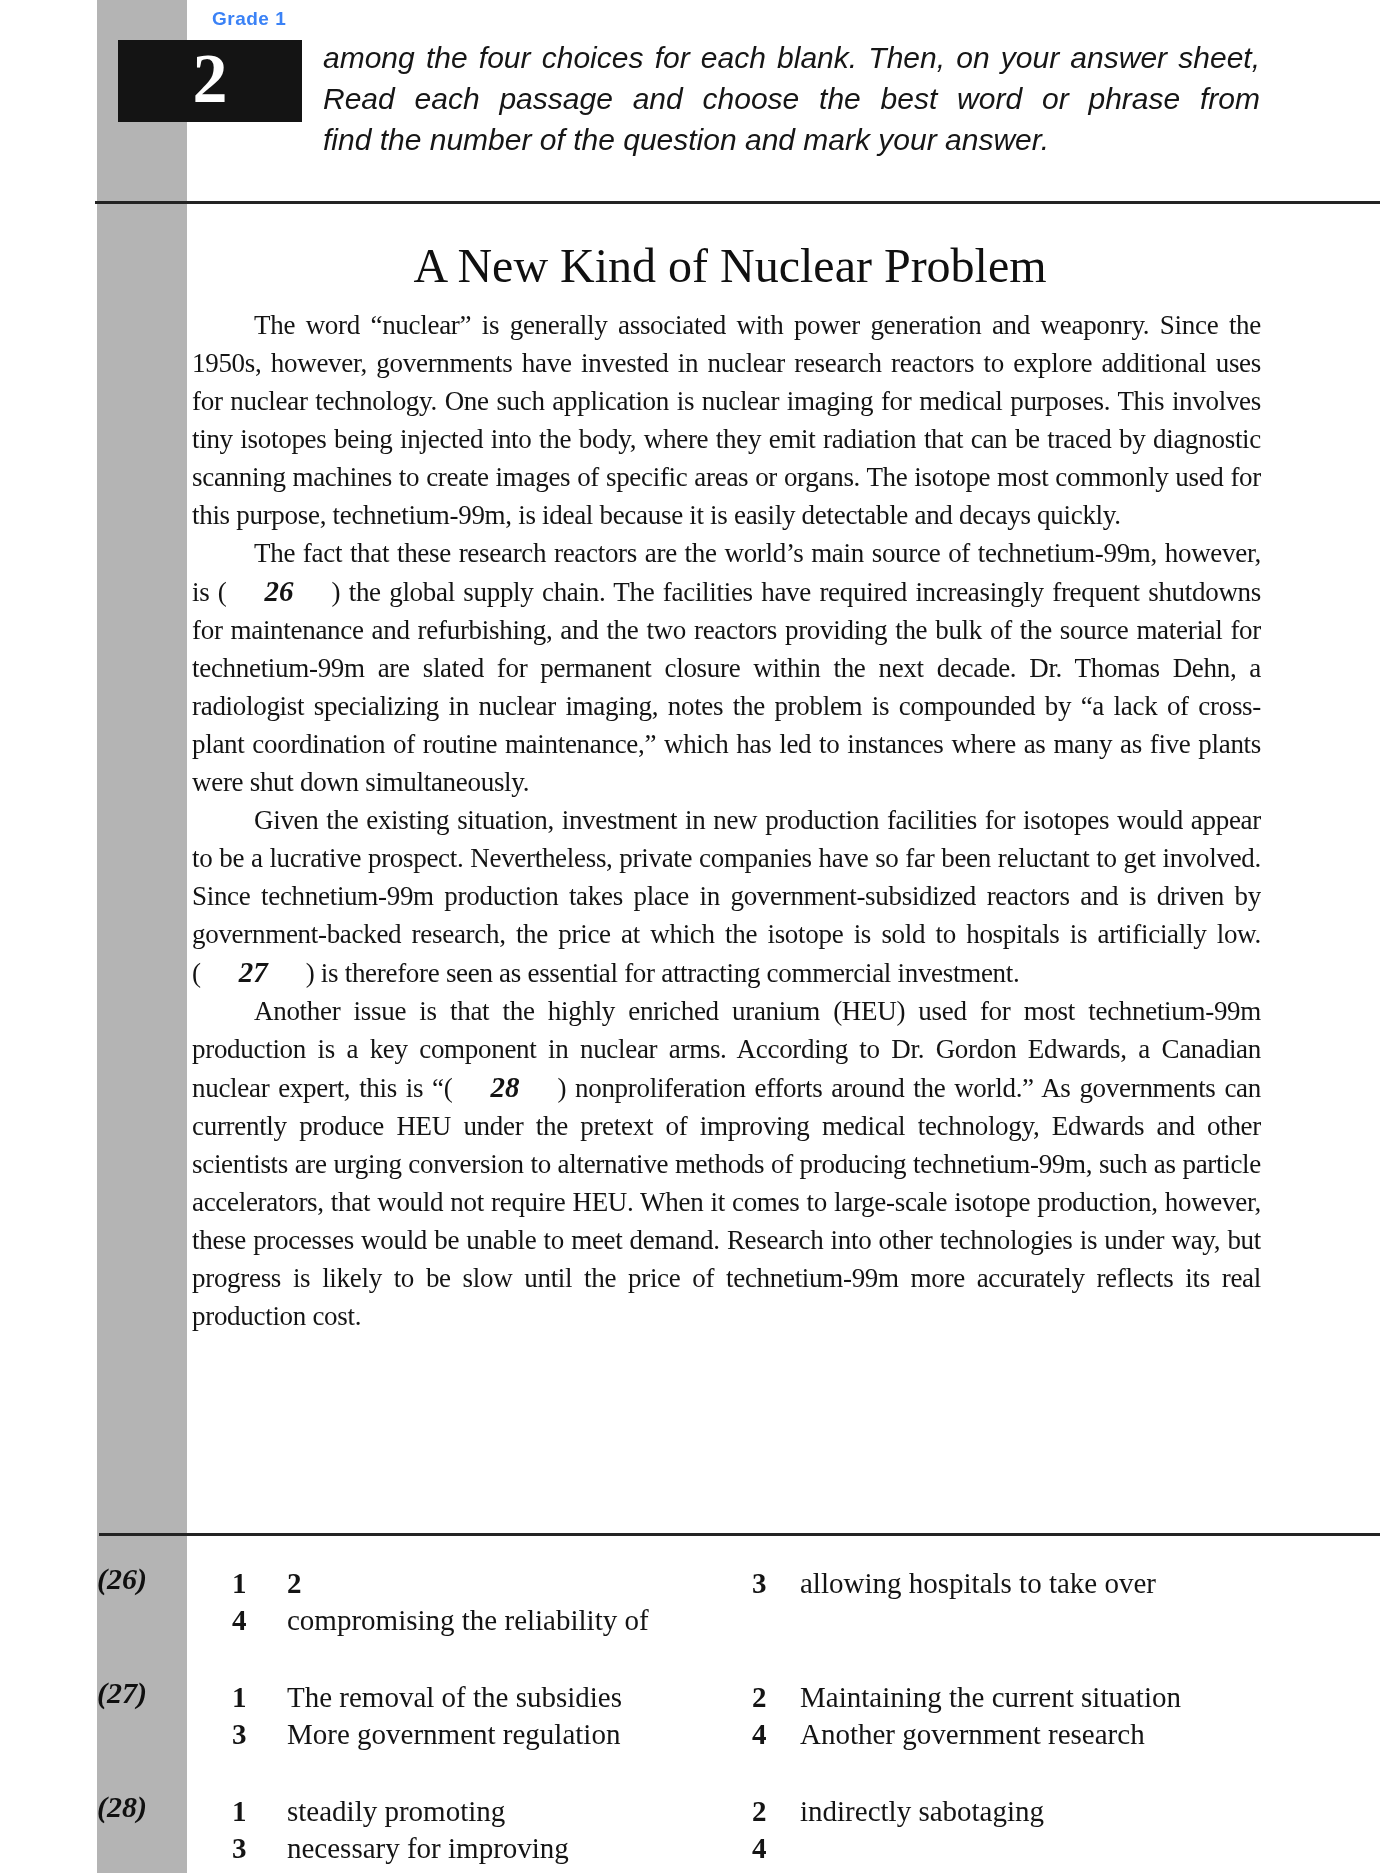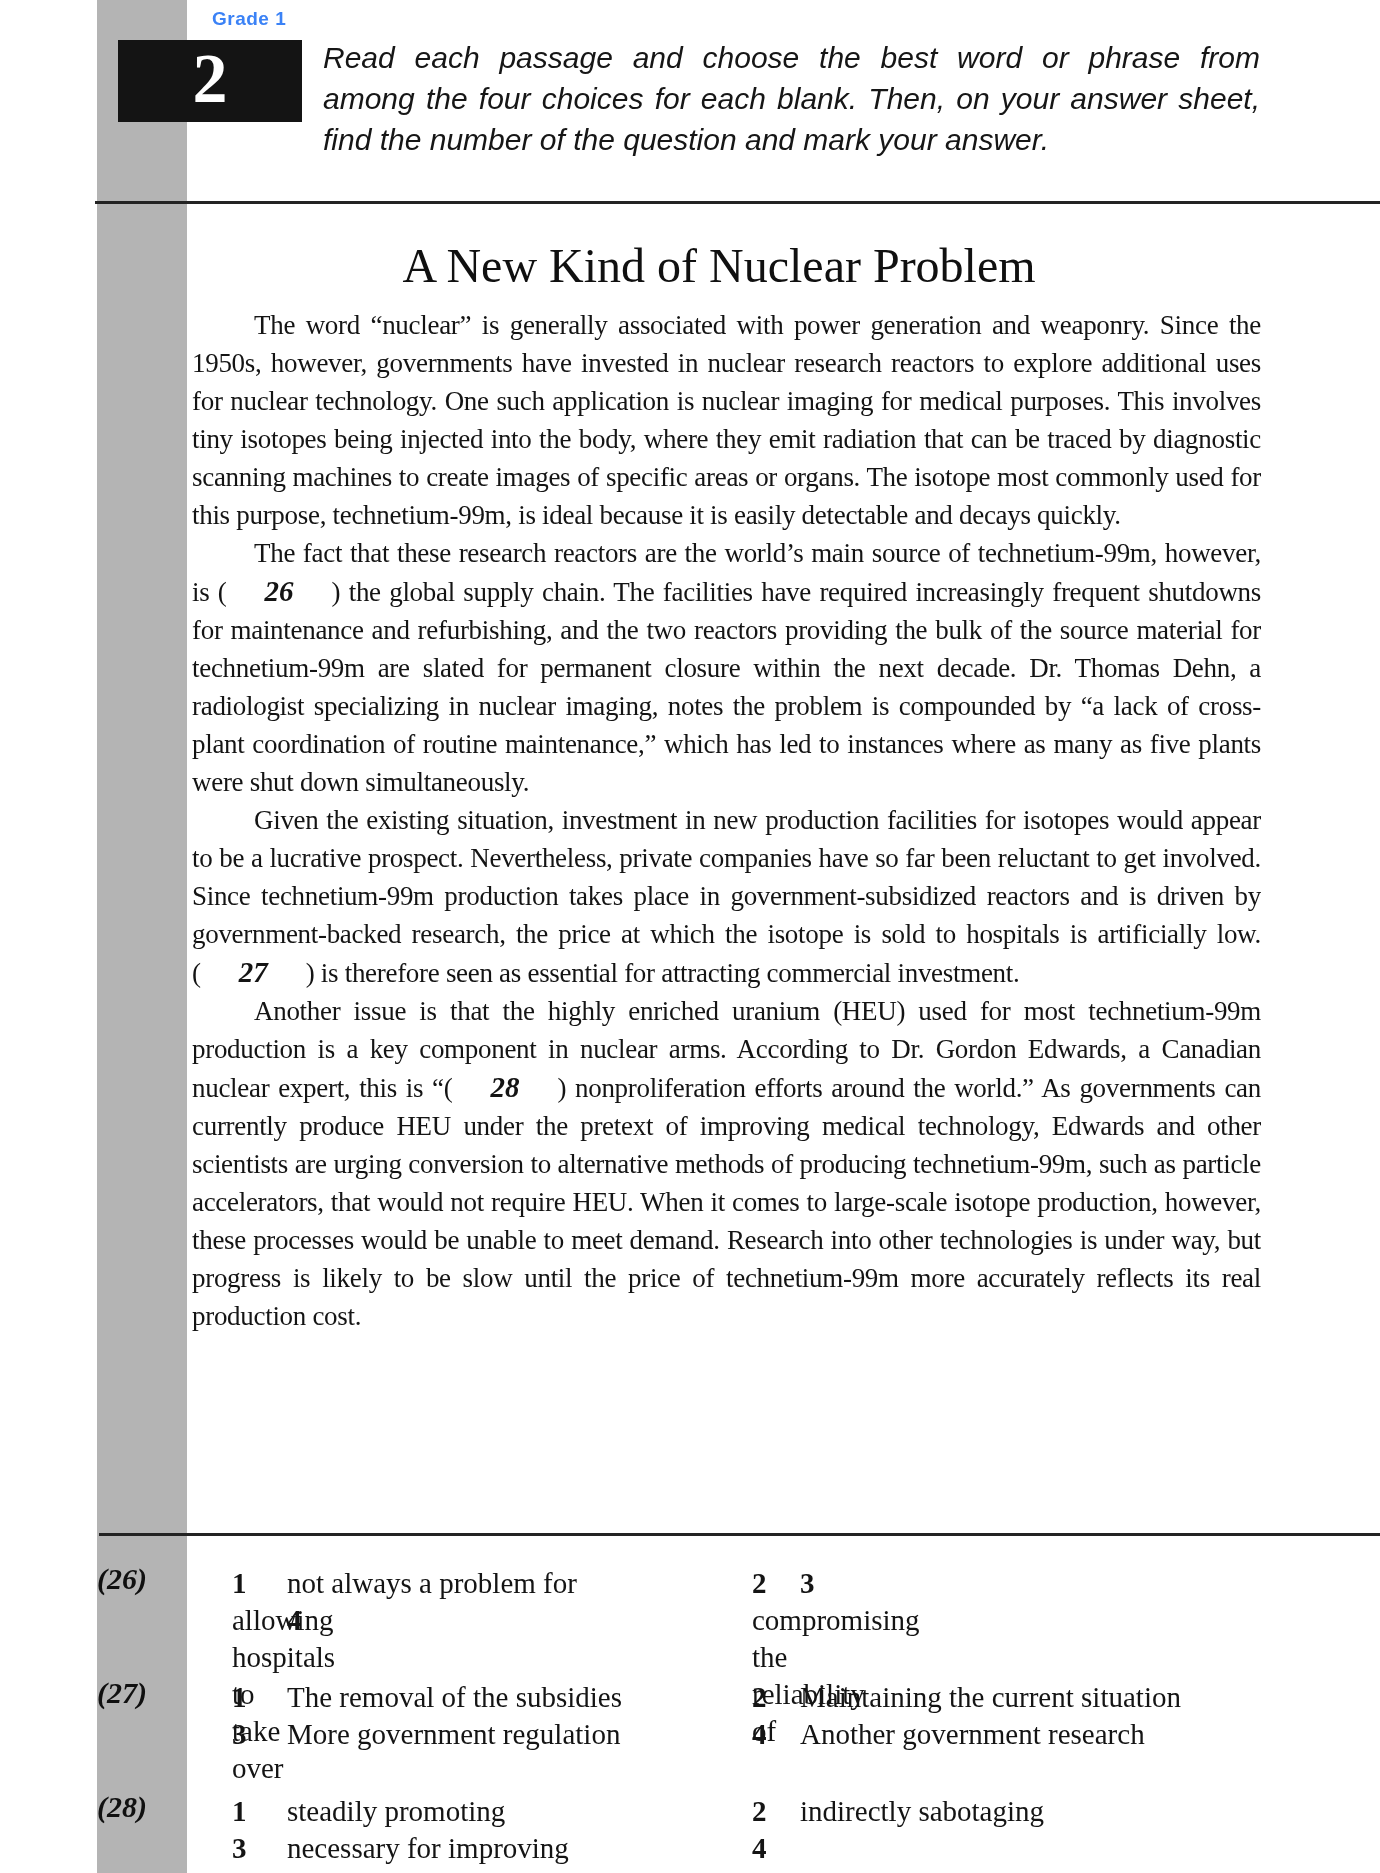--- a/index.html
+++ b/index.html
@@ -32,21 +32,21 @@
     font-size:30px; line-height:41px; color:#161616;
   }
   .instr-line { text-align:justify; text-align-last:justify; white-space:normal; }
   .instr-line.last { text-align-last:left; }
 
   .rule { position:absolute; height:3px; background:#232323; }
   .rule.top { left:95px; top:201px; width:1285px; }
   .rule.bottom { left:99px; top:1533px; width:1281px; }
 
   .title {
-    position:absolute; left:184px; top:239px; width:1070px;
+    position:absolute; left:195px; top:239px; width:1070px;
     text-align:center; font-size:48px; line-height:54px;
     font-weight:400; color:#101010; margin:0;
   }
 
   .passage {
     position:absolute; left:192px; top:306px; width:1069px; height:1215px;
     font-size:27px; line-height:38px; color:#141414;
     text-align:justify; letter-spacing:-0.3px; overflow:hidden;
   }
   .passage p { margin:0; text-indent:62px; }
@@ -76,22 +76,22 @@
 <div class="page">
   <div class="gray-bar"></div>
 
   <div class="grade">Grade 1</div>
 
   <div class="section-box">
     <span class="section-num">2</span>
   </div>
 
   <div class="instructions">
+      <div class="instr-line">among the four choices for each blank. Then, on your answer sheet,</div>
       <div class="instr-line">Read each passage and choose the best word or phrase from</div>
-      <div class="instr-line">among the four choices for each blank. Then, on your answer sheet,</div>
       <div class="instr-line last">find the number of the question and mark your answer.</div>
     </div>
 
   <div class="rule top"></div>
 
   <h1 class="title">A New Kind of Nuclear Problem</h1>
 
   <div class="passage">
       <p>The word “nuclear” is generally associated with power generation and weaponry. Since the 1950s, however, governments have invested in nuclear research reactors to explore additional uses for nuclear technology. One such application is nuclear imaging for medical purposes. This involves tiny isotopes being injected into the body, where they emit radiation that can be traced by diagnostic scanning machines to create images of specific areas or organs. The isotope most commonly used for this purpose, technetium-99m, is ideal because it is easily detectable and decays quickly.</p>
       <p>The fact that these research reactors are the world’s main source of technetium-99m, however, is <span class="blank">(<span class="n">26</span>)</span> the global supply chain. The facilities have required increasingly frequent shutdowns for maintenance and refurbishing, and the two reactors providing the bulk of the source material for technetium-99m are slated for permanent closure within the next decade. Dr. Thomas Dehn, a radiologist specializing in nuclear imaging, notes the problem is compounded by “a lack of cross-plant coordination of routine maintenance,” which has led to instances where as many as five plants were shut down simultaneously.</p>
@@ -99,21 +99,20 @@
       <p>Another issue is that the highly enriched uranium (HEU) used for most technetium-99m production is a key component in nuclear arms. According to Dr. Gordon Edwards, a Canadian nuclear expert, this is “<span class="blank">(<span class="n">28</span>)</span> nonproliferation efforts around the world.” As governments can currently produce HEU under the pretext of improving medical technology, Edwards and other scientists are urging conversion to alternative methods of producing technetium-99m, such as particle accelerators, that would not require HEU. When it comes to large-scale isotope production, however, these processes would be unable to meet demand. Research into other technologies is under way, but progress is likely to be slow until the price of technetium-99m more accurately reflects its real production cost.</p>
     </div>
 
   <div class="rule bottom"></div>
 
   <div class="questions">
       <div class="qgroup">
         <div class="qlabel">(26)</div>
         <div class="qgrid">
           <div class="qnum">1</div>
-          <div class="qtext">not always a problem for</div>
           <div class="qnum">2</div>
           <div class="qnum">3</div>
           <div class="qtext">allowing hospitals to take over</div>
           <div class="qnum">4</div>
           <div class="qtext">compromising the reliability of</div>
         </div>
       </div>
       <div class="qgroup">
         <div class="qlabel">(27)</div>
         <div class="qgrid">

